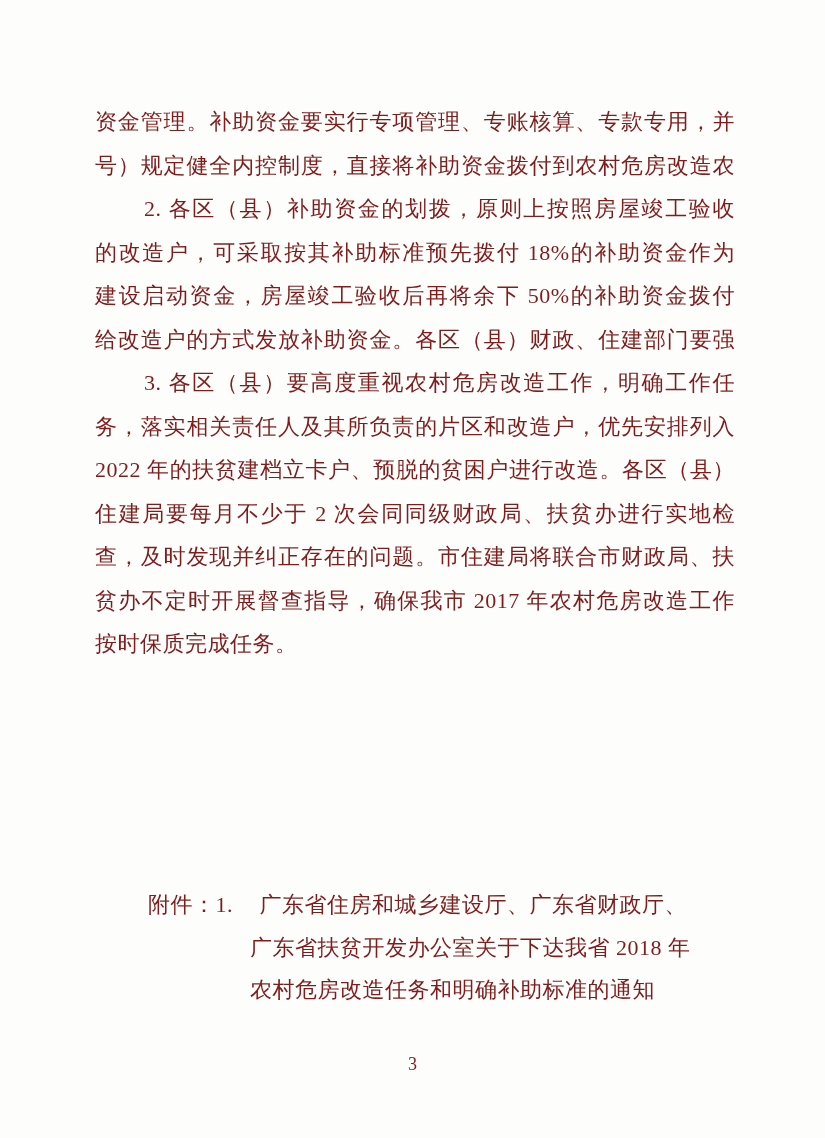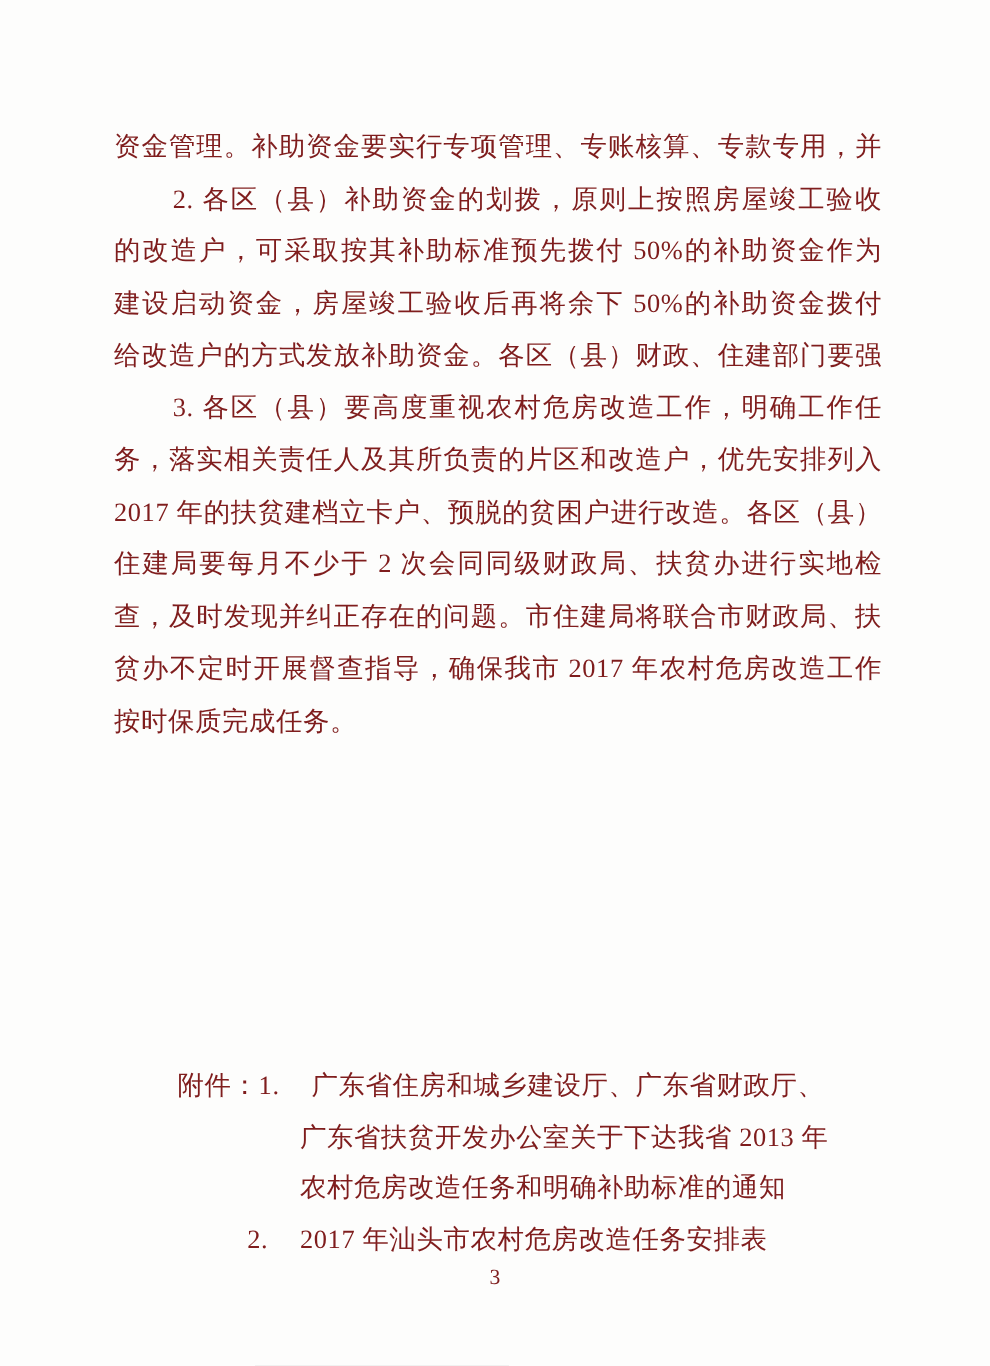--- a/index.html
+++ b/index.html
@@ -67,43 +67,41 @@
     letter-spacing: 0;
   }
 </style>
 </head>
 <body>
 
 <div class="page">
 
   <div class="body-text">
     <div class="line j">资金管理。补助资金要实行专项管理、专账核算、专款专用，并</div>
+    <div class="line j">号）规定健全内控制度，直接将补助资金拨付到农村危房改造农</div>
     <div class="line j ind">2. 各区（县）补助资金的划拨，原则上按照房屋竣工验收</div>
-    <div class="line j">的改造户，可采取按其补助标准预先拨付 50%的补助资金作为</div>
+    <div class="line j">的改造户，可采取按其补助标准预先拨付 18%的补助资金作为</div>
     <div class="line j">建设启动资金，房屋竣工验收后再将余下 50%的补助资金拨付</div>
     <div class="line j">给改造户的方式发放补助资金。各区（县）财政、住建部门要强</div>
     <div class="line j ind">3. 各区（县）要高度重视农村危房改造工作，明确工作任</div>
     <div class="line j">务，落实相关责任人及其所负责的片区和改造户，优先安排列入</div>
-    <div class="line j">2017 年的扶贫建档立卡户、预脱的贫困户进行改造。各区（县）</div>
+    <div class="line j">2022 年的扶贫建档立卡户、预脱的贫困户进行改造。各区（县）</div>
     <div class="line j">住建局要每月不少于 2 次会同同级财政局、扶贫办进行实地检</div>
     <div class="line j">查，及时发现并纠正存在的问题。市住建局将联合市财政局、扶</div>
     <div class="line j">贫办不定时开展督查指导，确保我市 2017 年农村危房改造工作</div>
     <div class="line">按时保质完成任务。</div>
   </div>
 
   <div class="attachments">
     <div class="att-line a1">
       <span>附件：</span><span class="att-num">1.</span><span>广东省住房和城乡建设厅、广东省财政厅、</span>
     </div>
     <div class="att-line a2">
-      <span>广东省扶贫开发办公室关于下达我省 2013 年</span>
+      <span>广东省扶贫开发办公室关于下达我省 2018 年</span>
     </div>
     <div class="att-line a2">
       <span>农村危房改造任务和明确补助标准的通知</span>
-    </div>
-    <div class="att-line a4">
-      <span class="att-num">2.</span><span>2017 年汕头市农村危房改造任务安排表</span>
     </div>
   </div>
 
   <div class="page-number">3</div>
 
 </div>
 
 </body></html>

